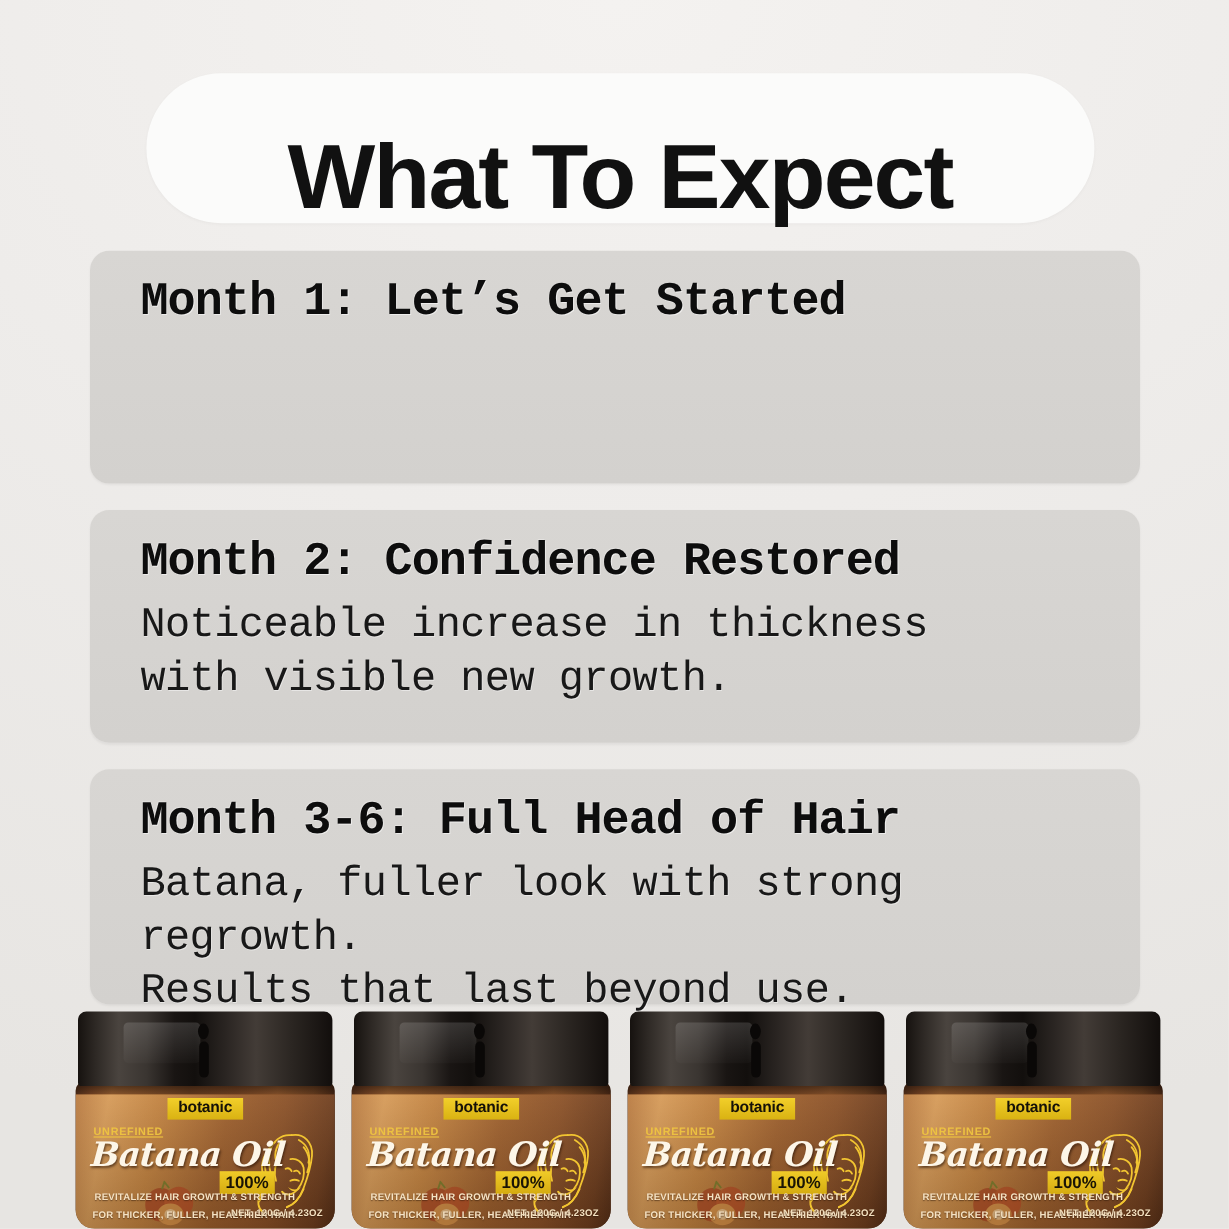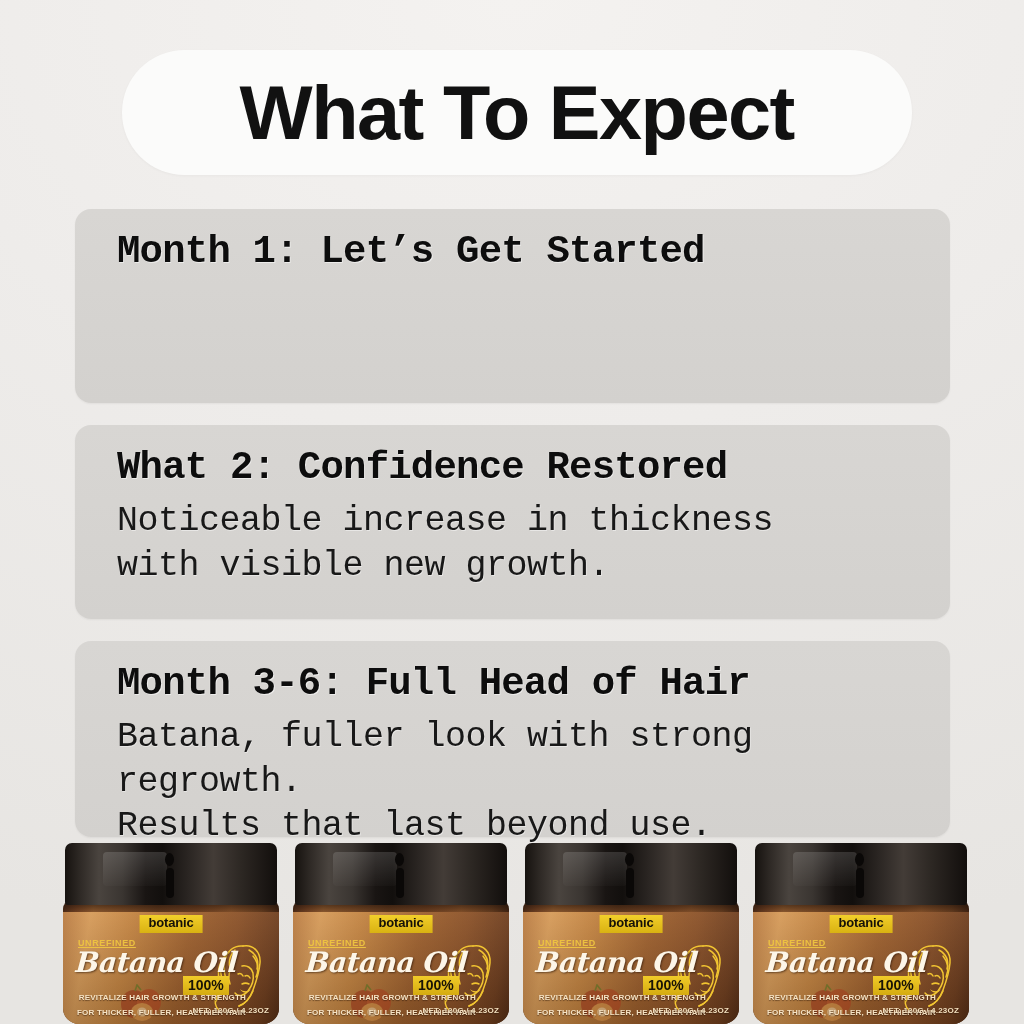--- a/index.html
+++ b/index.html
@@ -20,27 +20,27 @@
     height: 1024px;
     background:
       radial-gradient(130% 95% at 50% 0%, #f4f2f0 0%, #eeecea 45%, #e7e5e2 100%);
     overflow: hidden;
   }
 
   
   .title-pill {
     position: absolute;
     left: 122px;
-    top: 50px;
+    top: 61px;
     width: 790px;
     height: 125px;
     background: #fbfbfa;
     border-radius: 63px;
     display: flex;
-    align-items: center;
+    align-items: flex-end;
     justify-content: center;
     box-shadow: 0 1px 3px rgba(0,0,0,0.035);
   }
   .title-text {
     font-size: 76px;
     font-weight: 700;
     letter-spacing: -1.5px;
     color: #111111;
     line-height: 1;
     white-space: nowrap;
@@ -326,21 +326,21 @@
   </div>
 
   <div class="card card-1">
     <div class="card-inner">
       <div class="card-heading">Month 1: Let’s Get Started</div>
     </div>
   </div>
 
   <div class="card card-2">
     <div class="card-inner">
-      <div class="card-heading">What 2: Confidence Restored</div>
+      <div class="card-heading">Month 2: Confidence Restored</div>
       <div class="card-body">Noticeable increase in thickness
 with visible new growth.</div>
     </div>
   </div>
 
   <div class="card card-3">
     <div class="card-inner">
       <div class="card-heading">Month 3-6: Full Head of Hair</div>
       <div class="card-body">Batana, fuller look with strong regrowth.
 Results that last beyond use.</div>

